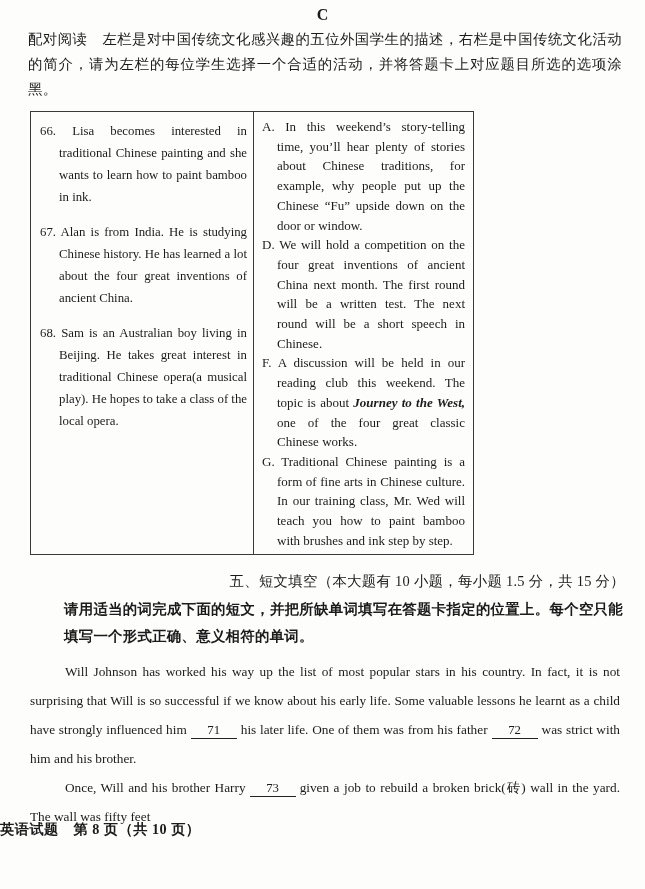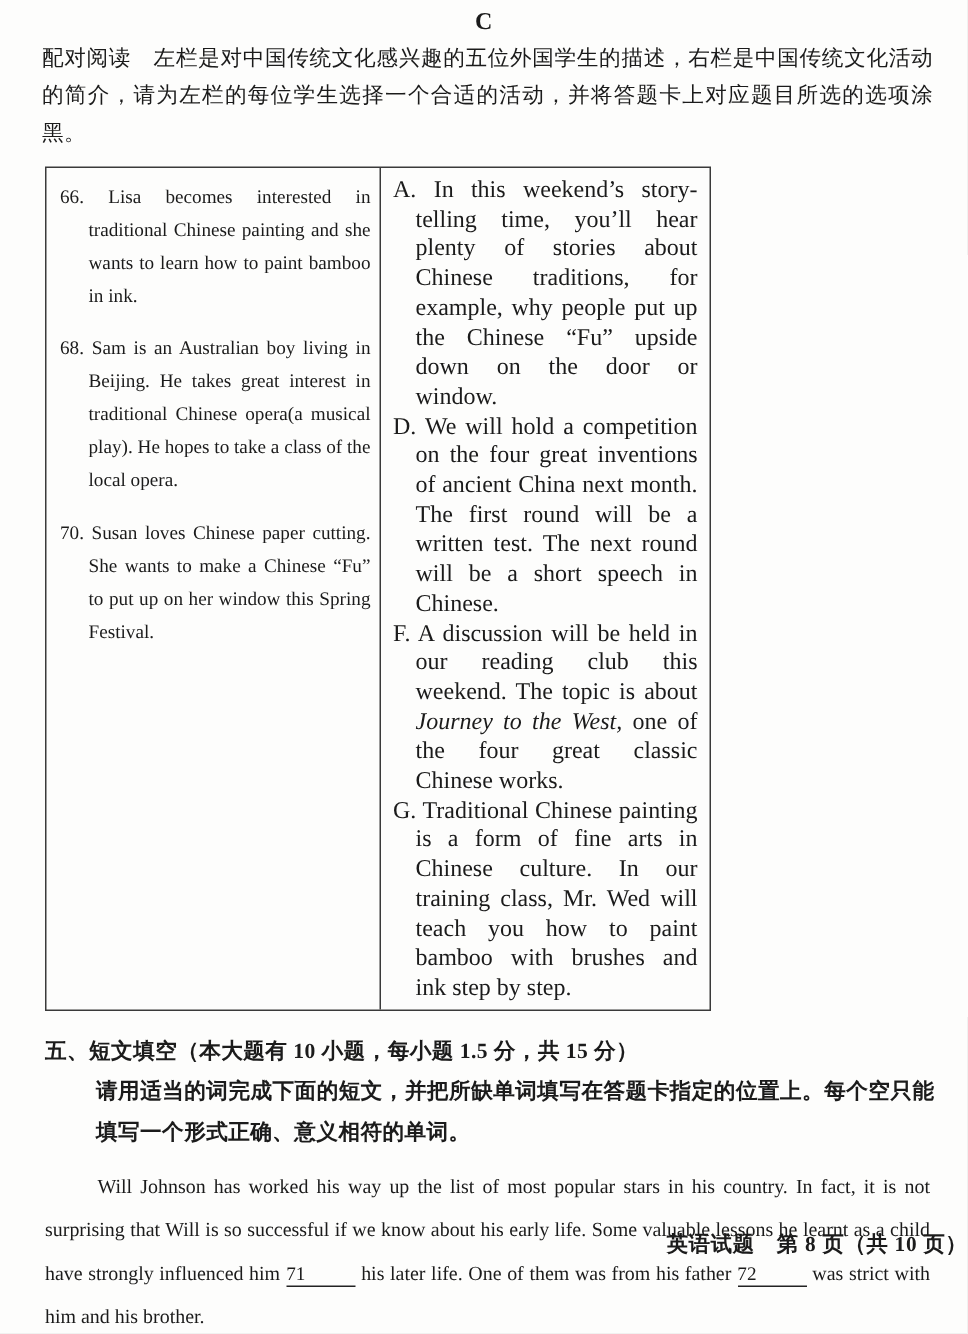--- a/index.html
+++ b/index.html
@@ -27,73 +27,73 @@
     border-right:1.7px solid #3a3a3a;
     padding:8px 6px 6px 0;
   }
   .col-right { flex:1; padding:5px 0 4px 0; }
   .mitem {
     font-size:12.8px; line-height:22px; text-align:justify;
     padding-left:28px; text-indent:-19px; margin-bottom:13px;
   }
   .mitem:last-child { margin-bottom:0; }
   .aitem {
-    font-size:16px; line-height:19.7px; text-align:justify;
+    font-size:13px; line-height:19.7px; text-align:justify;
     padding-left:23px; padding-right:8px; text-indent:-15px;
   }
-  .aitem .book-title { font-style:italic; }
+  .aitem .book-title { font-style:italic;font-weight:bold; }
   .sec5-heading {
     margin:17px 20px 0 30px;
-    font-size:14.4px; font-weight:700; letter-spacing:0.3px;
+    font-size:14.4px; font-weight:400; letter-spacing:0.3px;text-align:right;
   }
   .sec5-instr {
     margin:5px 22px 0 64px;
     font-size:14.4px; font-weight:600; line-height:27px;
     text-align:justify; letter-spacing:0.3px;
   }
   .passage p {
     margin:0 25px 0 30px;
     font-size:13.3px; line-height:29px; text-align:justify;
     text-indent:35px;
   }
   .passage p.p1 { margin-top:7px; }
   .blank {
     display:inline-block; min-width:46px; text-indent:0;
-    text-align:left; border-bottom:1.3px solid #222;
+    text-align:center; border-bottom:1.3px solid #222;
     line-height:14px; margin:0 4px; padding-bottom:1px;
     font-size:12.8px;
   }
   .footer {
     position:absolute; left:0; right:0; top:820px;
-    text-align:right; font-size:14.2px; font-weight:600;
+    text-align:left; font-size:14.2px; font-weight:600;
     letter-spacing:0.5px;
   }
 </style>
 </head>
 <body>
 
 <div class="page">
 
   <div class="section-letter">C</div>
 
   <p class="intro"><span class="intro-label">配对阅读</span><span>左栏是对中国传统文化感兴趣的五位外国学生的描述，右栏是中国传统文化活动的简介，请为左栏的每位学生选择一个合适的活动，并将答题卡上对应题目所选的选项涂黑。</span></p>
 
   <div class="match-table">
     <div class="col-left">
       <div class="mitem">
         <span>66.</span>
         <span>Lisa becomes interested in traditional Chinese painting and she wants to learn how to paint bamboo in ink.</span>
       </div>
       <div class="mitem">
+        <span>67.</span>
+        <span>Alan is from India. He is studying Chinese history. He has learned a lot about the four great inventions of ancient China.</span>
+      </div>
+      <div class="mitem">
         <span>68.</span>
         <span>Sam is an Australian boy living in Beijing. He takes great interest in traditional Chinese opera(a musical play). He hopes to take a class of the local opera.</span>
-      </div>
-      <div class="mitem">
-        <span>70.</span>
-        <span>Susan loves Chinese paper cutting. She wants to make a Chinese “Fu” to put up on her window this Spring Festival.</span>
       </div>
     </div>
     <div class="col-right">
       <div class="aitem">
         <span>A.</span>
         <span>In this weekend’s story-telling time, you’ll hear plenty of stories about Chinese traditions, for example, why people put up the Chinese “Fu” upside down on the door or window.</span>
       </div>
       <div class="aitem">
         <span>D.</span>
         <span>We will hold a competition on the four great inventions of ancient China next month. The first round will be a written test. The next round will be a short speech in Chinese.</span>

